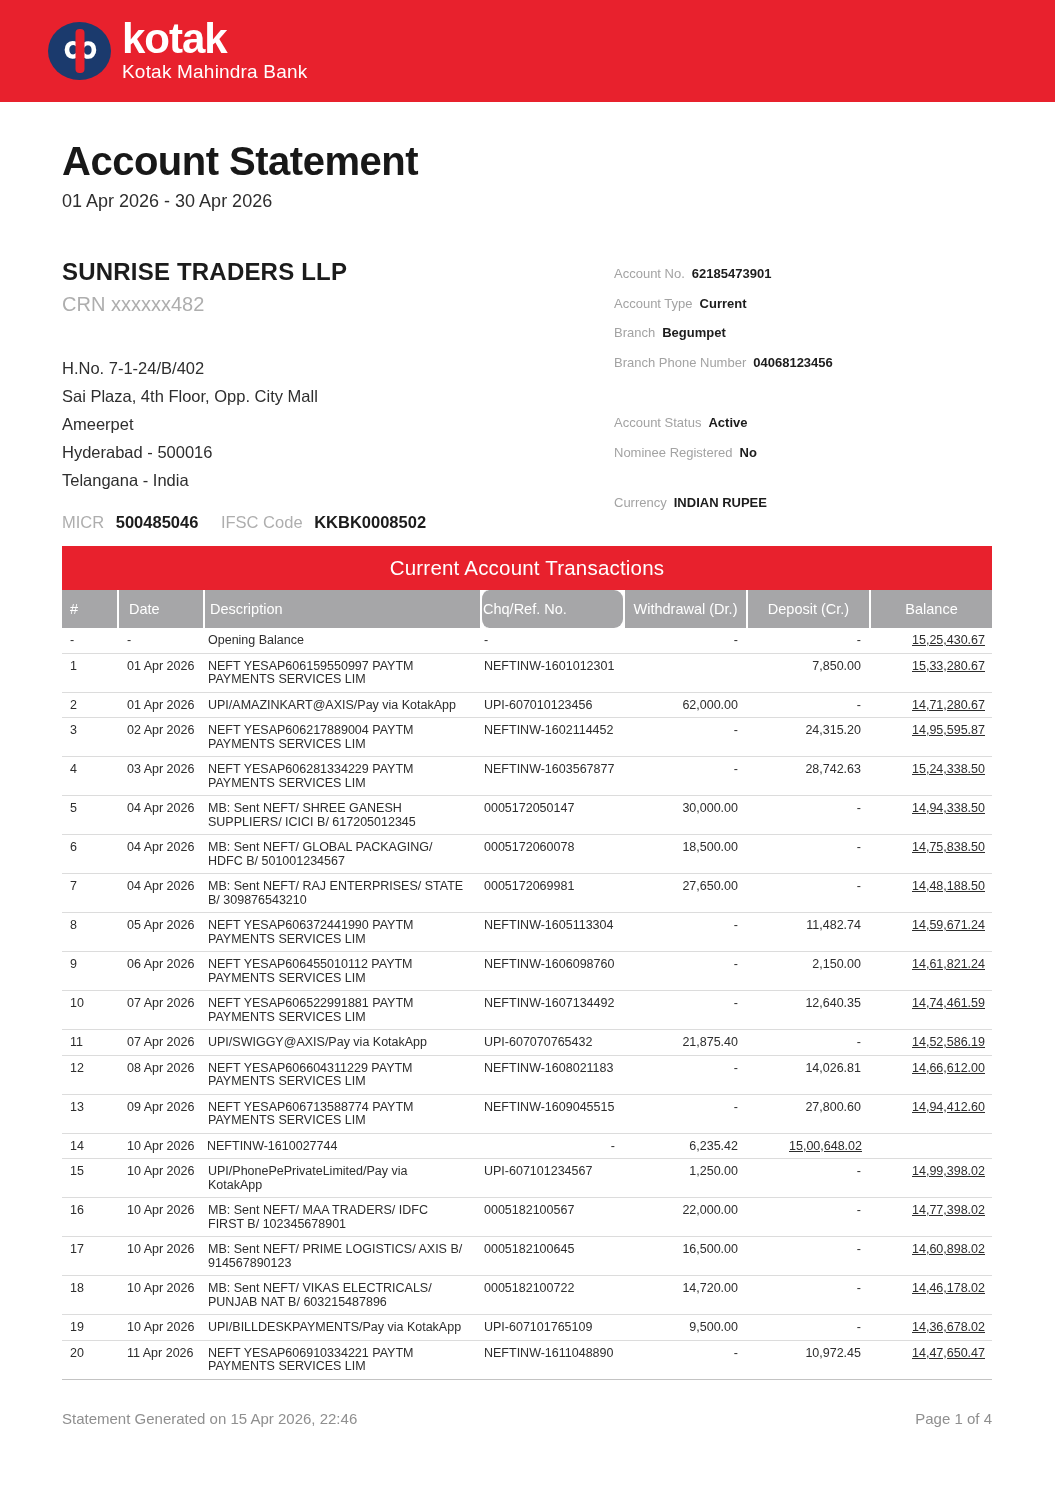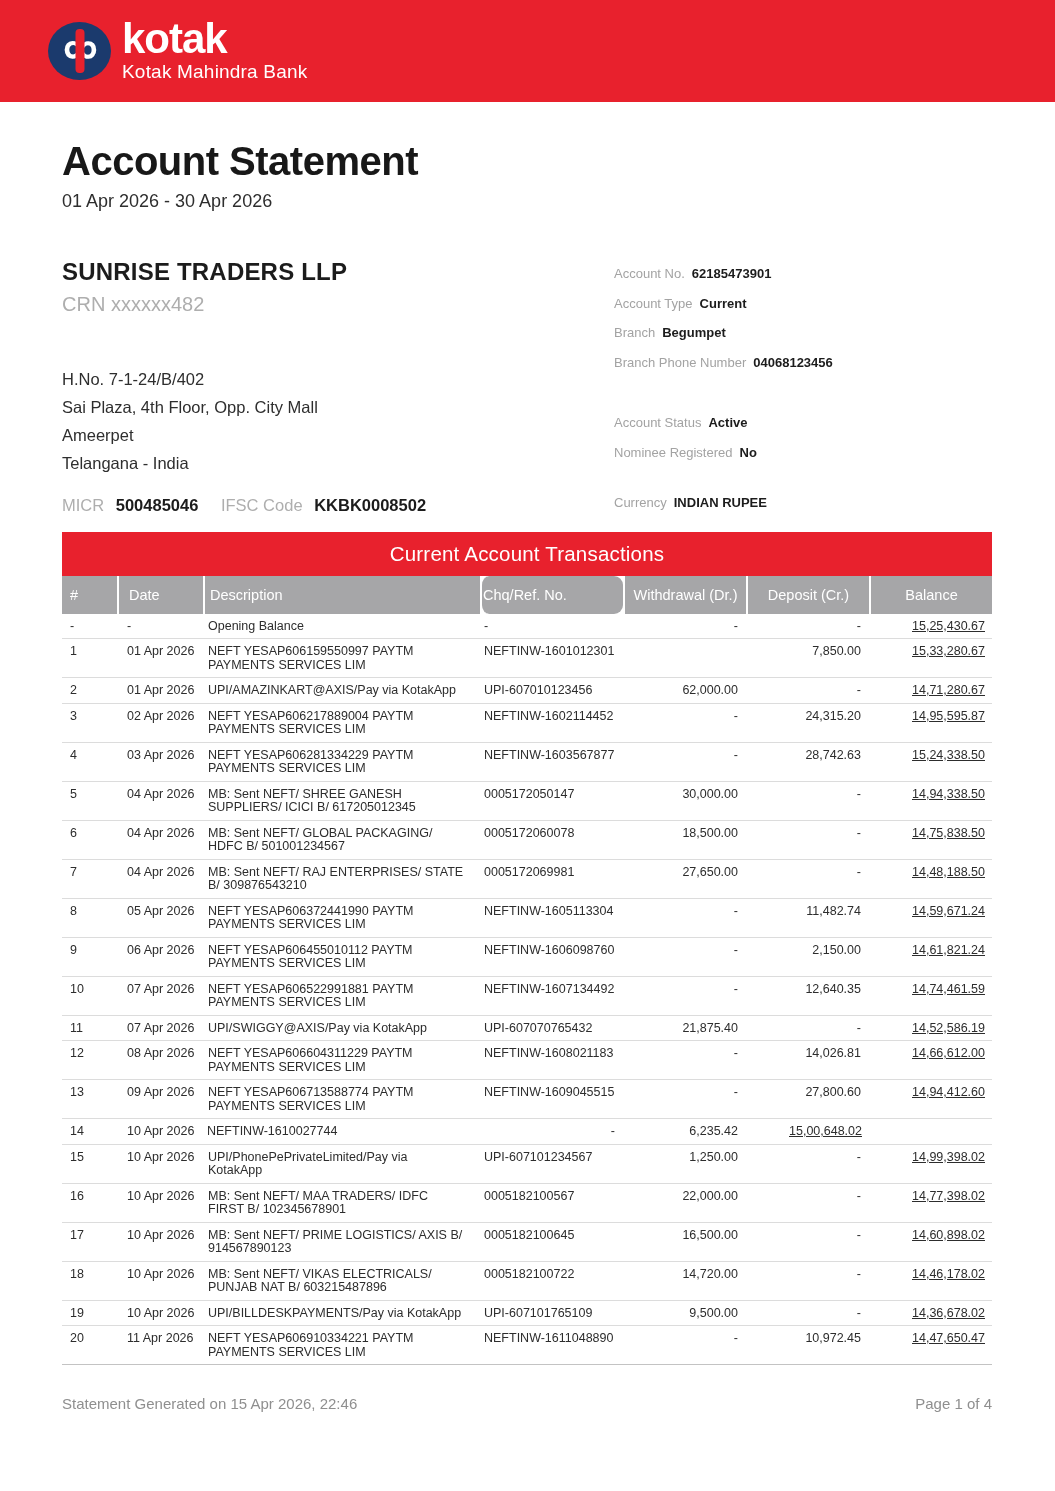--- a/index.html
+++ b/index.html
@@ -34,21 +34,21 @@
   .logo-sub{font-size:19px;font-weight:400;margin-top:2px;letter-spacing:0.2px;}
   
   .content{padding:0 63px 0 62px;}
   .doc-title{margin-top:36px;font-size:40px;line-height:46px;font-weight:700;color:#181818;letter-spacing:-0.5px;}
   .period{margin-top:7px;font-size:18px;color:#2e2e2e;}
   
   .info{display:flex;margin-top:46px;}
   .info-left{width:552px;flex:none;}
   .holder-name{font-size:24px;font-weight:700;color:var(--ink);letter-spacing:0.2px;}
   .crn{margin-top:7px;font-size:20px;color:#aeaeae;}
-  .address{margin-top:49px;font-size:16.5px;line-height:28px;color:#2e2e2e;}
+  .address{margin-top:38px;font-size:16.5px;line-height:28px;color:#2e2e2e;}
   .micr-row{margin-top:19px;font-size:16.5px;}
   .micr-row .lbl{color:#aeaeae;}
   .micr-row .val{color:var(--ink);font-weight:700;margin-left:7px;}
   .micr-row .lbl2{margin-left:18px;}
   .info-right{flex:1;padding-top:1px;}
   .kv{font-size:13px;line-height:29.5px;}
   .kv .lbl{color:#a3a3a3;}
   .kv .val{color:var(--ink);font-weight:700;margin-left:7px;}
   .kv-group{margin-bottom:0;}
   .kv-group + .kv-group{margin-top:31px;}
@@ -99,20 +99,21 @@
   <div class="period">01 Apr 2026 - 30 Apr 2026</div>
 
   <section class="info">
     <div class="info-left">
       <div class="holder-name">SUNRISE TRADERS LLP</div>
       <div class="crn">CRN xxxxxx482</div>
       <div class="address" id="address">
           <div class="addr-line">H.No. 7-1-24/B/402</div>
           <div class="addr-line">Sai Plaza, 4th Floor, Opp. City Mall</div>
           <div class="addr-line">Ameerpet</div>
+          <div class="addr-line">Hyderabad - 500016</div>
           <div class="addr-line">Telangana - India</div>
         </div>
       <div class="micr-row">
         <span class="lbl">MICR</span>
         <span class="val">500485046</span>
         <span class="lbl lbl2">IFSC Code</span>
         <span class="val">KKBK0008502</span>
       </div>
     </div>
     <div class="info-right" id="detail-groups">

